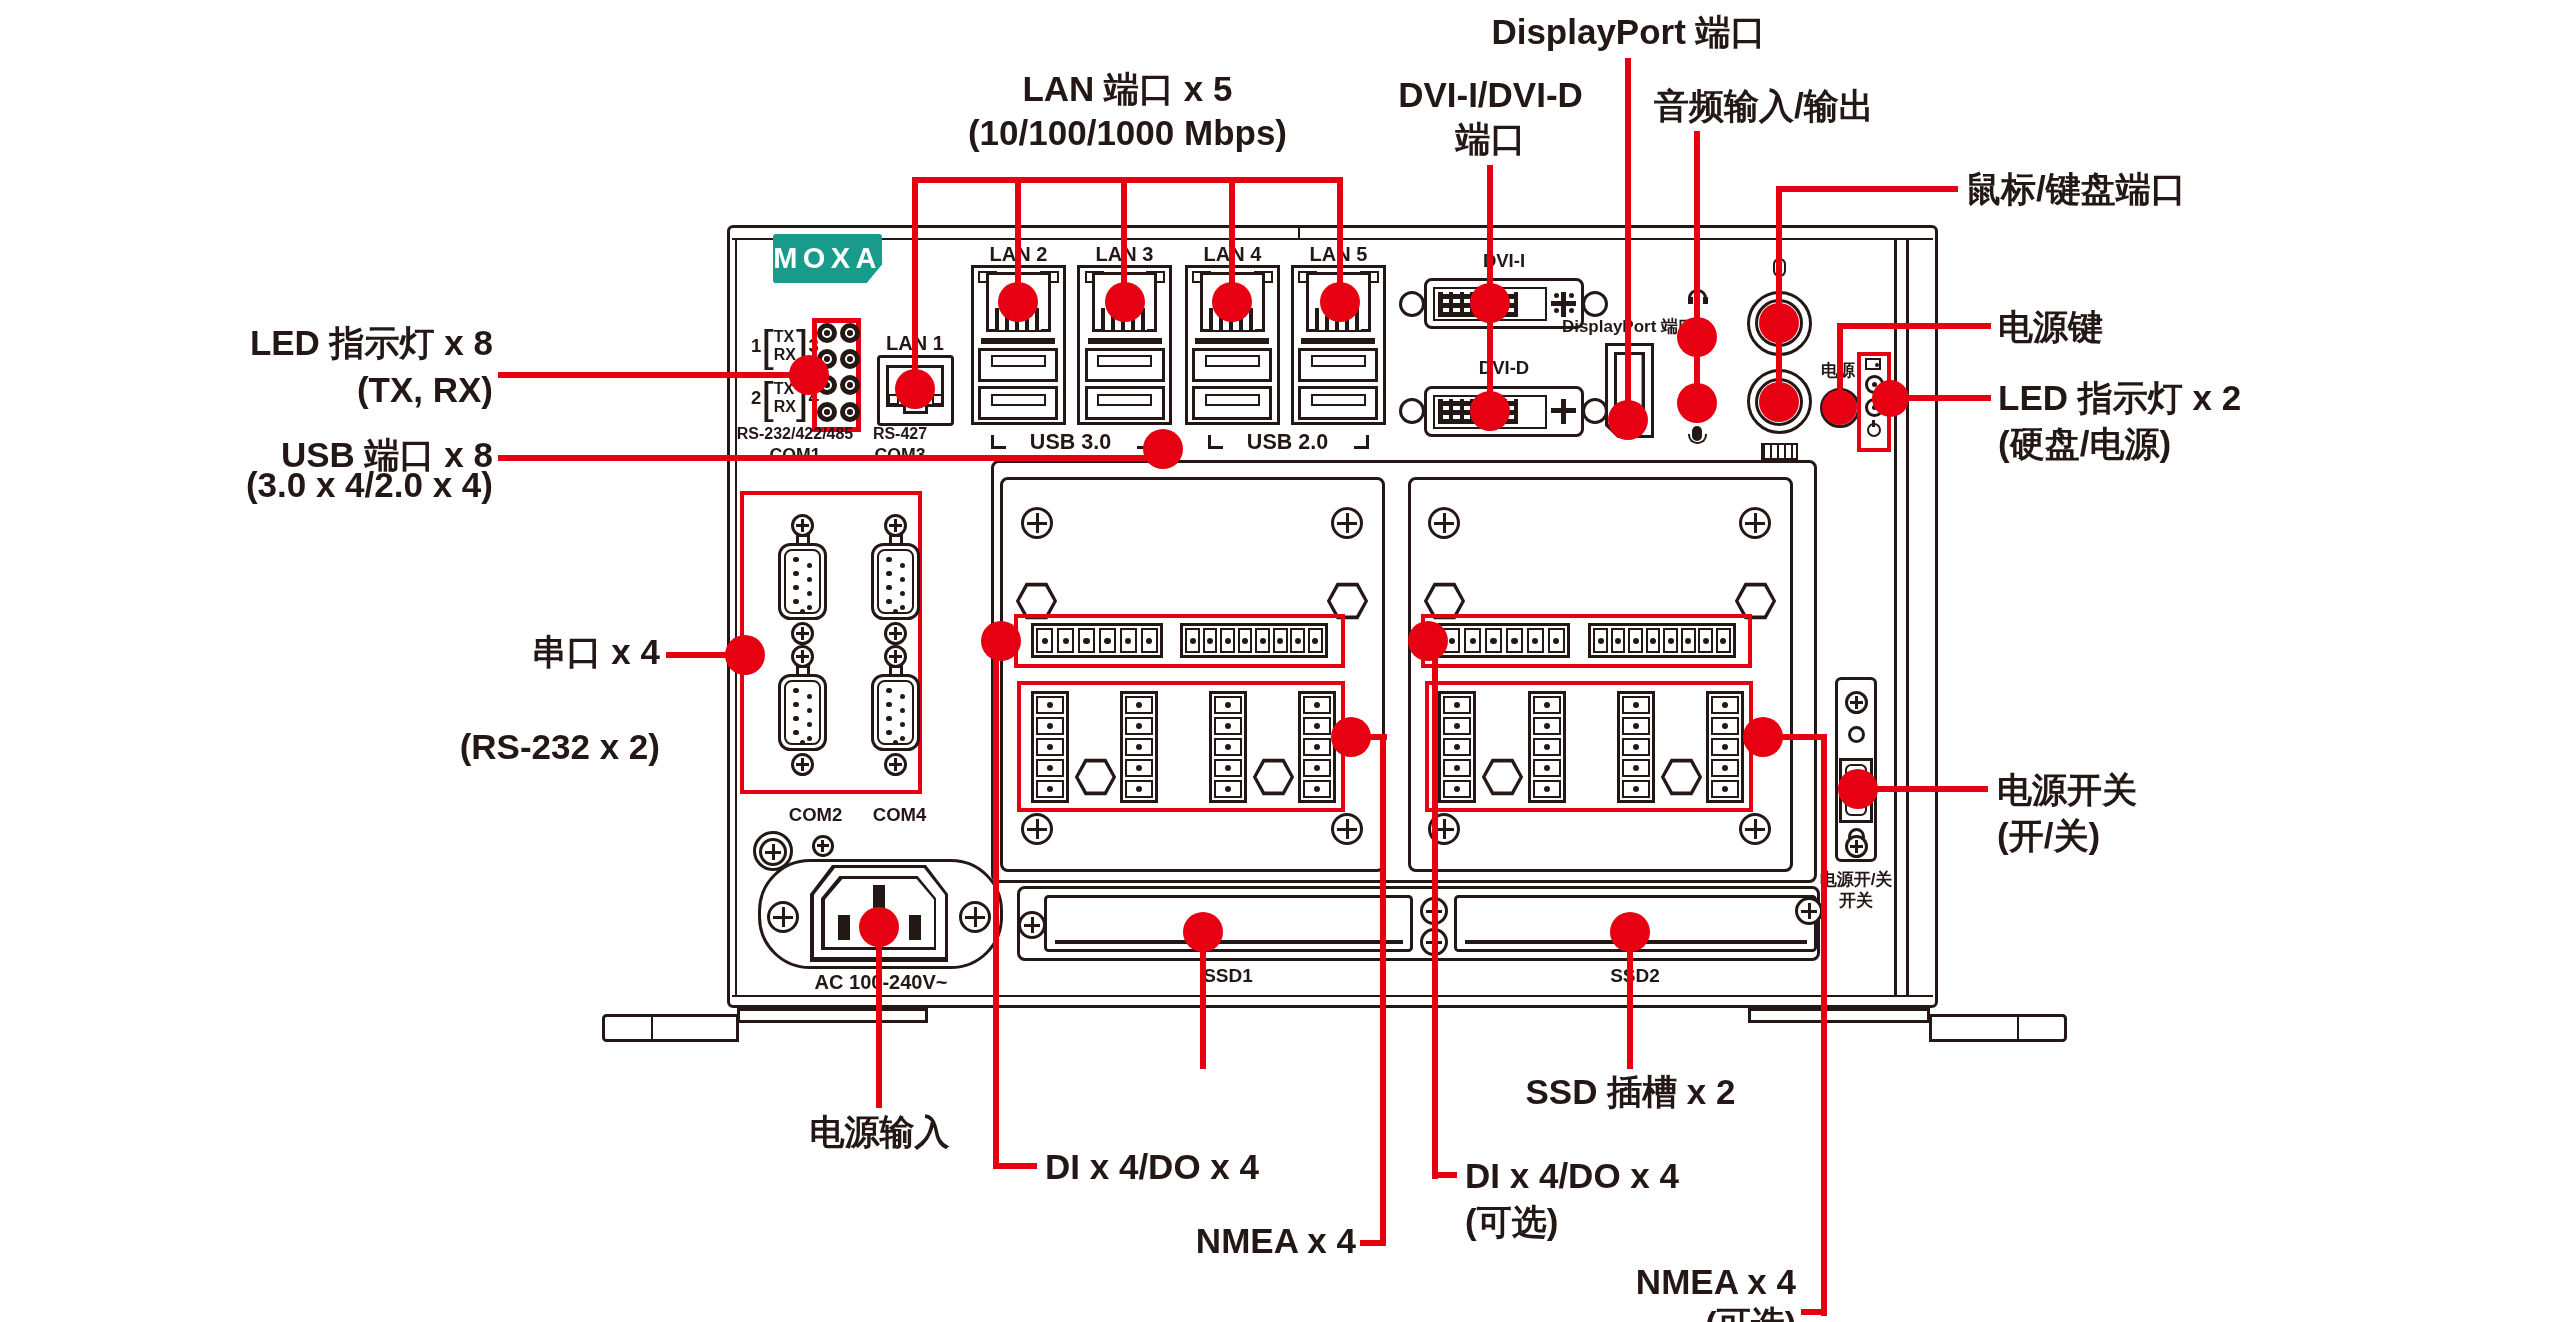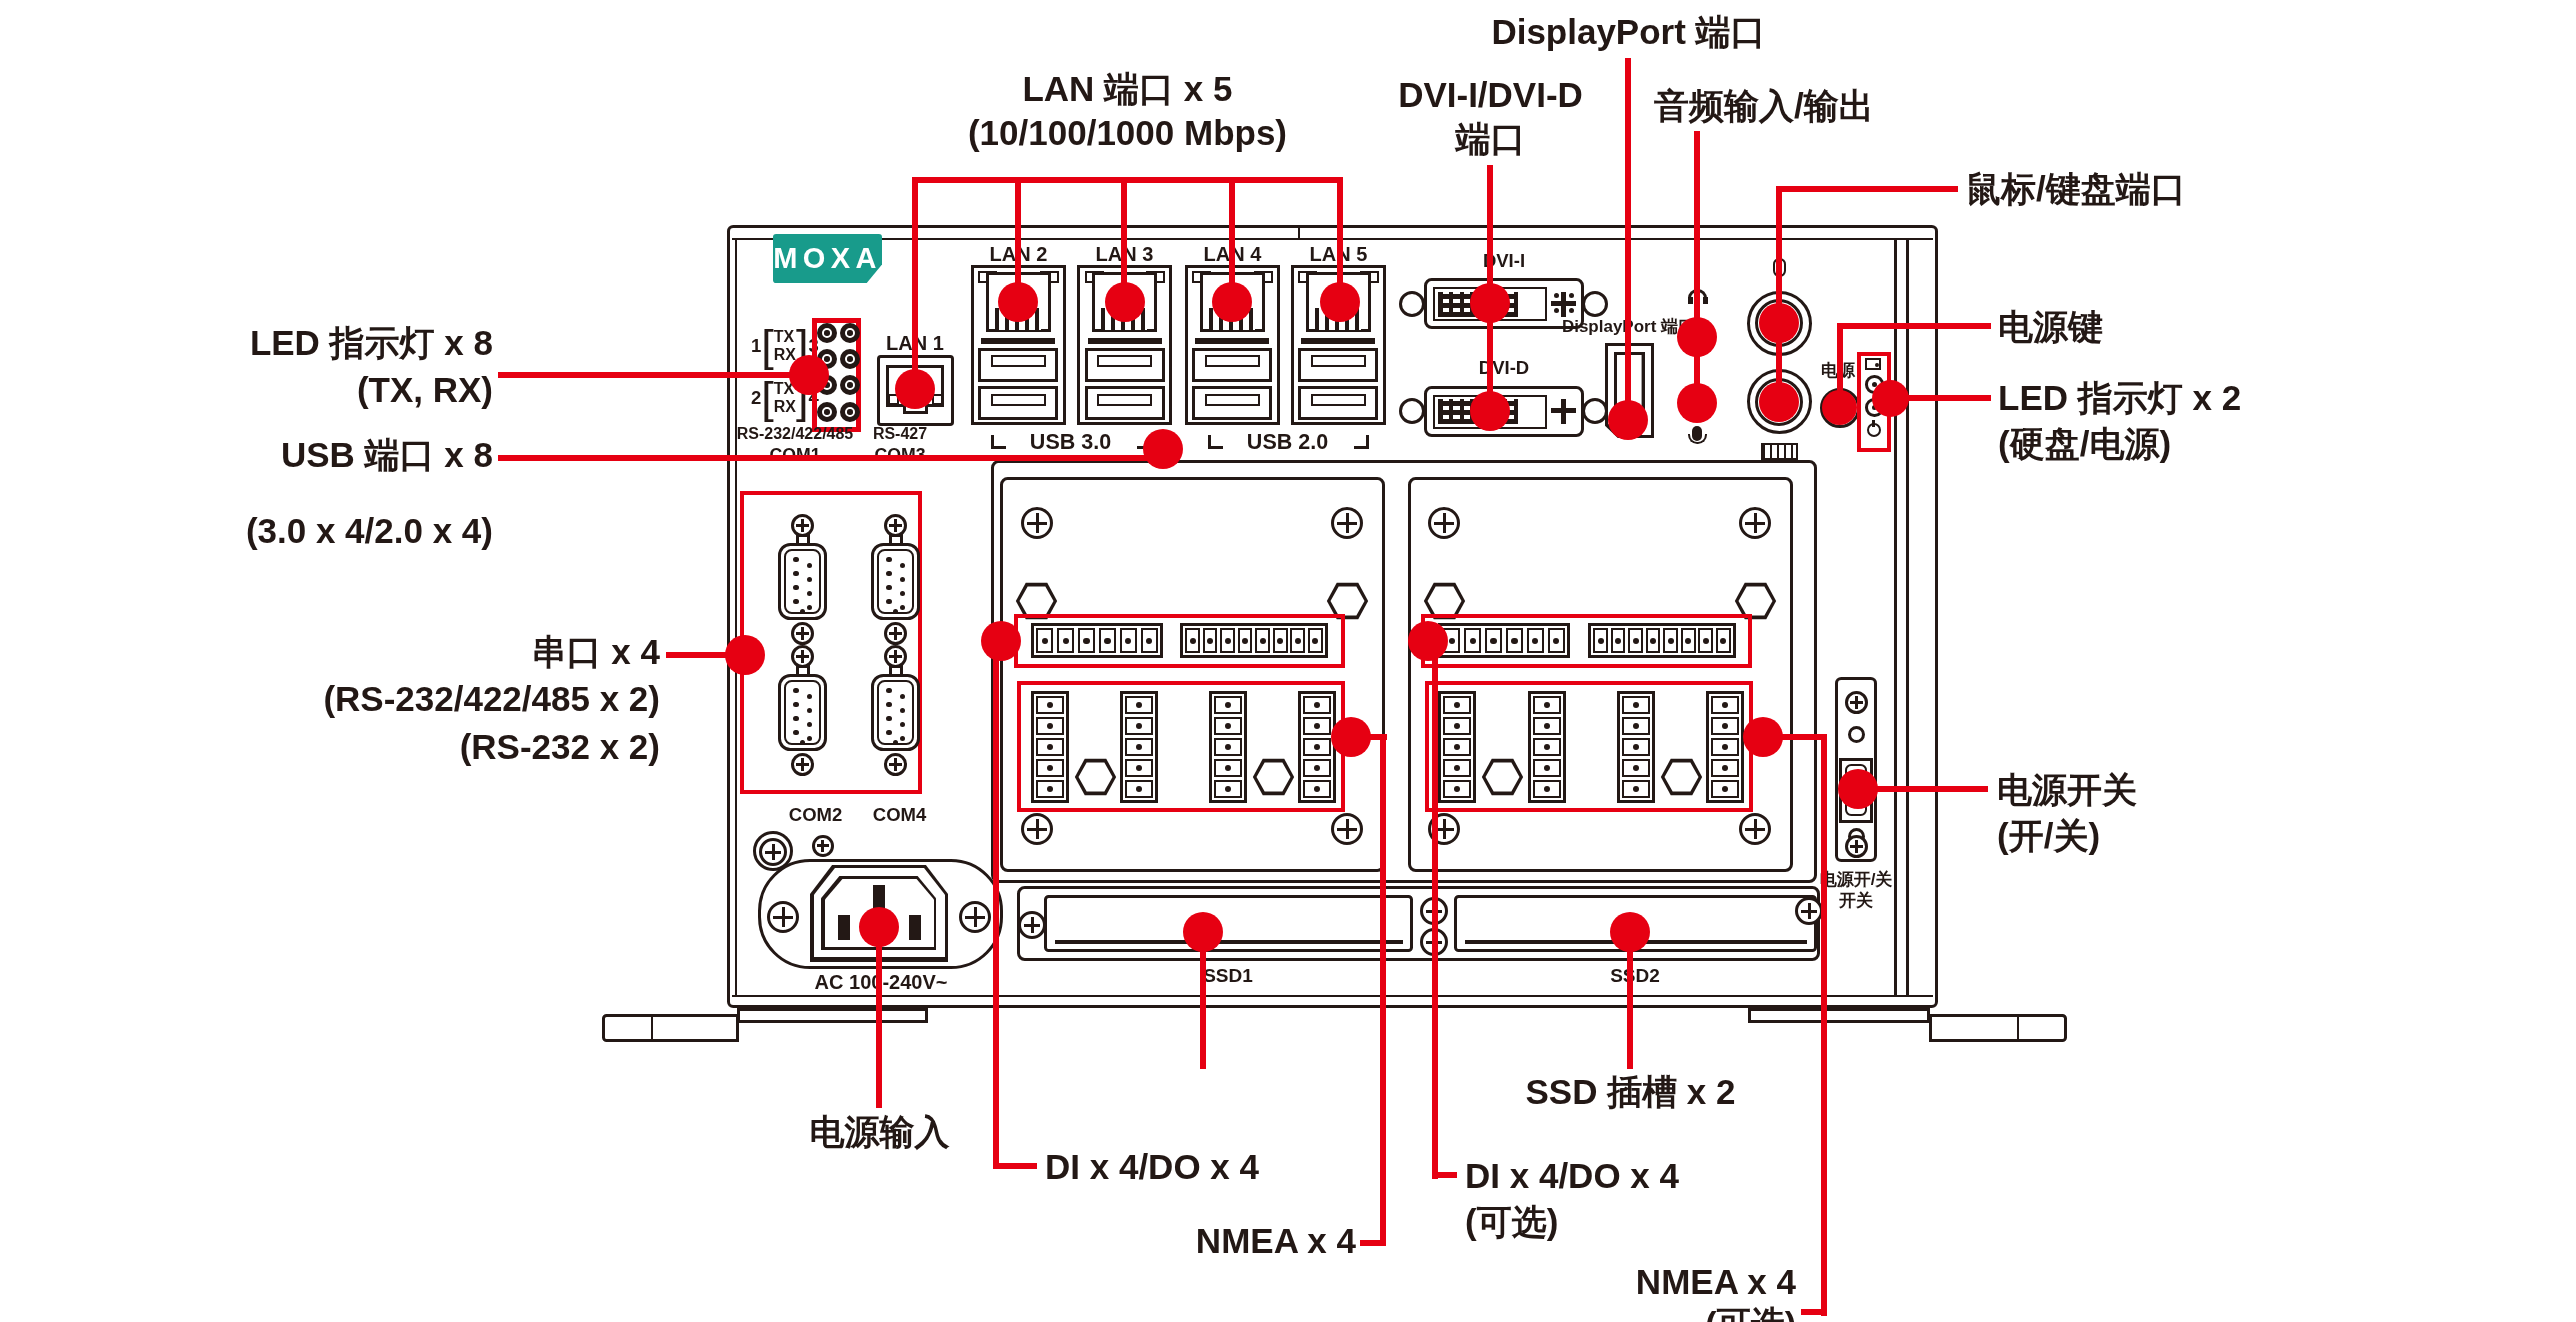--- a/index.html
+++ b/index.html
@@ -529,23 +529,22 @@
   <div class="cjk ctr" style="left:935px;top:68px;width:385px;">LAN 端口 x 5</div>
   <div class="cjk ctr" style="left:935px;top:112px;width:385px;">(10/100/1000 Mbps)</div>
   <div class="cjk ctr" style="left:1298px;top:74px;width:385px;">DVI-I/DVI-D</div>
   <div class="cjk ctr" style="left:1298px;top:118px;width:385px;">端口</div>
   <div class="cjk ctr" style="left:1436px;top:10.8px;width:385px;">DisplayPort 端口</div>
   <div class="cjk" style="left:1654px;top:85px;">音频输入/输出</div>
   <div class="cjk" style="left:1966px;top:168px;">鼠标/键盘端口</div>
   <div class="cjk rgt" style="left:185px;top:322px;width:308px;">LED 指示灯 x 8</div>
   <div class="cjk rgt" style="left:185px;top:369px;width:308px;">(TX, RX)</div>
   <div class="cjk rgt" style="left:185px;top:434px;width:308px;">USB 端口 x 8</div>
-  <div class="cjk rgt" style="left:185px;top:510px;width:308px;">(3.0 x 4/2.0 x 4)</div>
+  <div class="cjk rgt" style="left:185px;top:464px;width:308px;">(3.0 x 4/2.0 x 4)</div>
   <div class="cjk rgt" style="left:275px;top:631px;width:385px;">串口 x 4</div>
-  <div class="cjk rgt" style="left:275px;top:678px;width:385px;">(RS-232/422/485 x 2)</div>
   <div class="cjk rgt" style="left:275px;top:726px;width:385px;">(RS-232 x 2)</div>
   <div class="cjk" style="left:1998px;top:306px;">电源键</div>
   <div class="cjk" style="left:1998px;top:377px;">LED 指示灯 x 2</div>
   <div class="cjk" style="left:1998px;top:423px;">(硬盘/电源)</div>
   <div class="cjk" style="left:1997px;top:769px;">电源开关</div>
   <div class="cjk" style="left:1997px;top:815px;">(开/关)</div>
   <div class="cjk ctr" style="left:687px;top:1111px;width:385px;">电源输入</div>
   <div class="cjk" style="left:1045px;top:1146px;">DI x 4/DO x 4</div>
   <div class="cjk rgt" style="left:1048px;top:1220px;width:308px;">NMEA x 4</div>
   <div class="cjk ctr" style="left:1438px;top:1071px;width:385px;">SSD 插槽 x 2</div>

